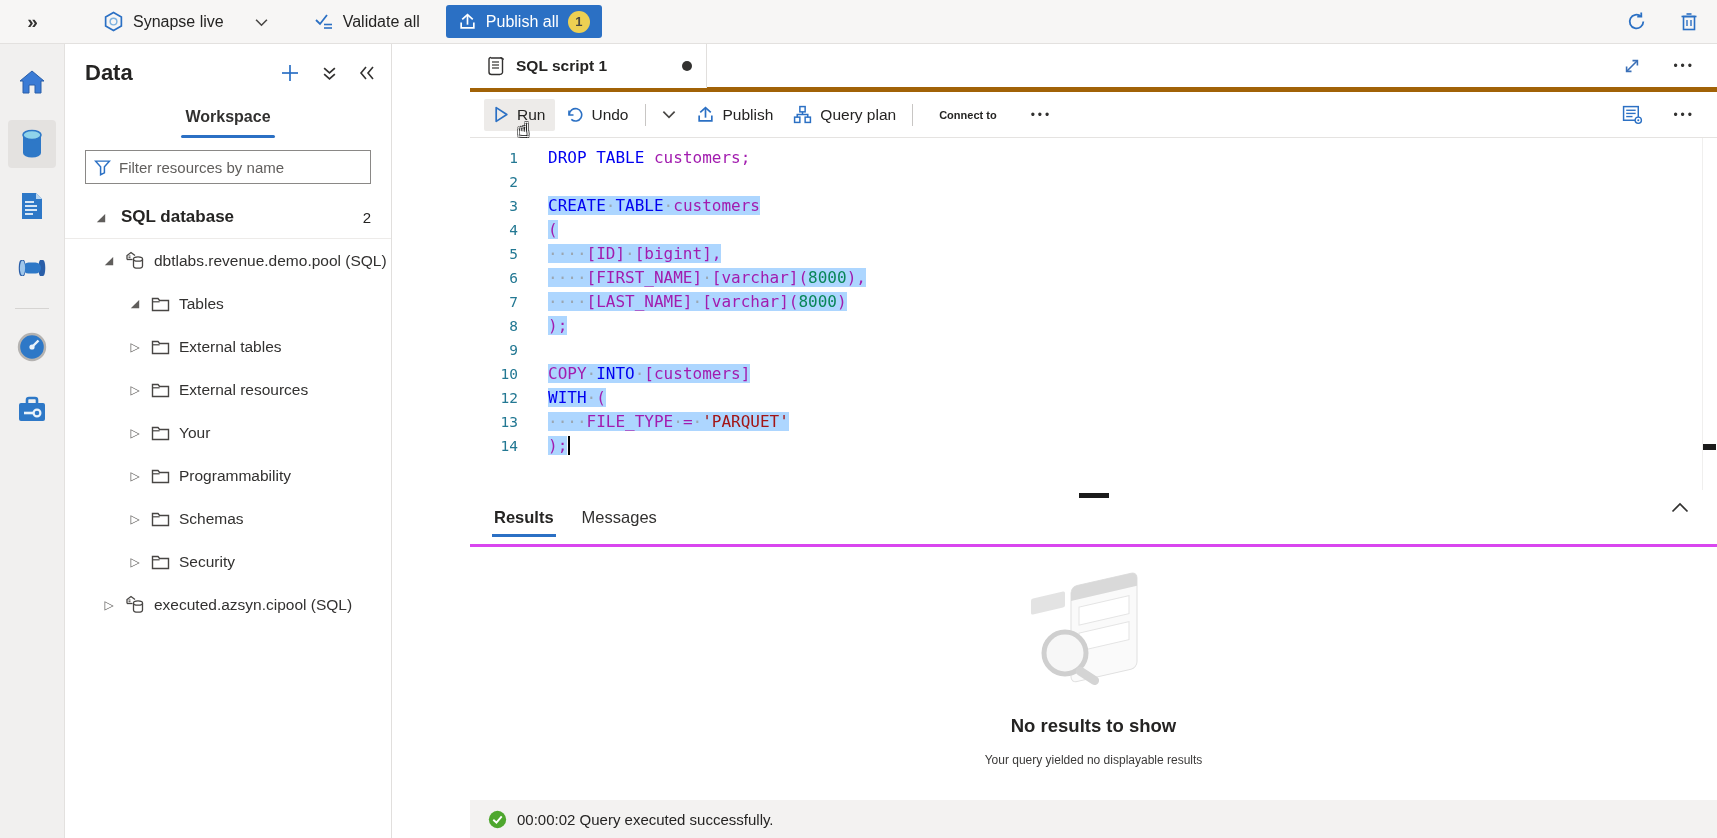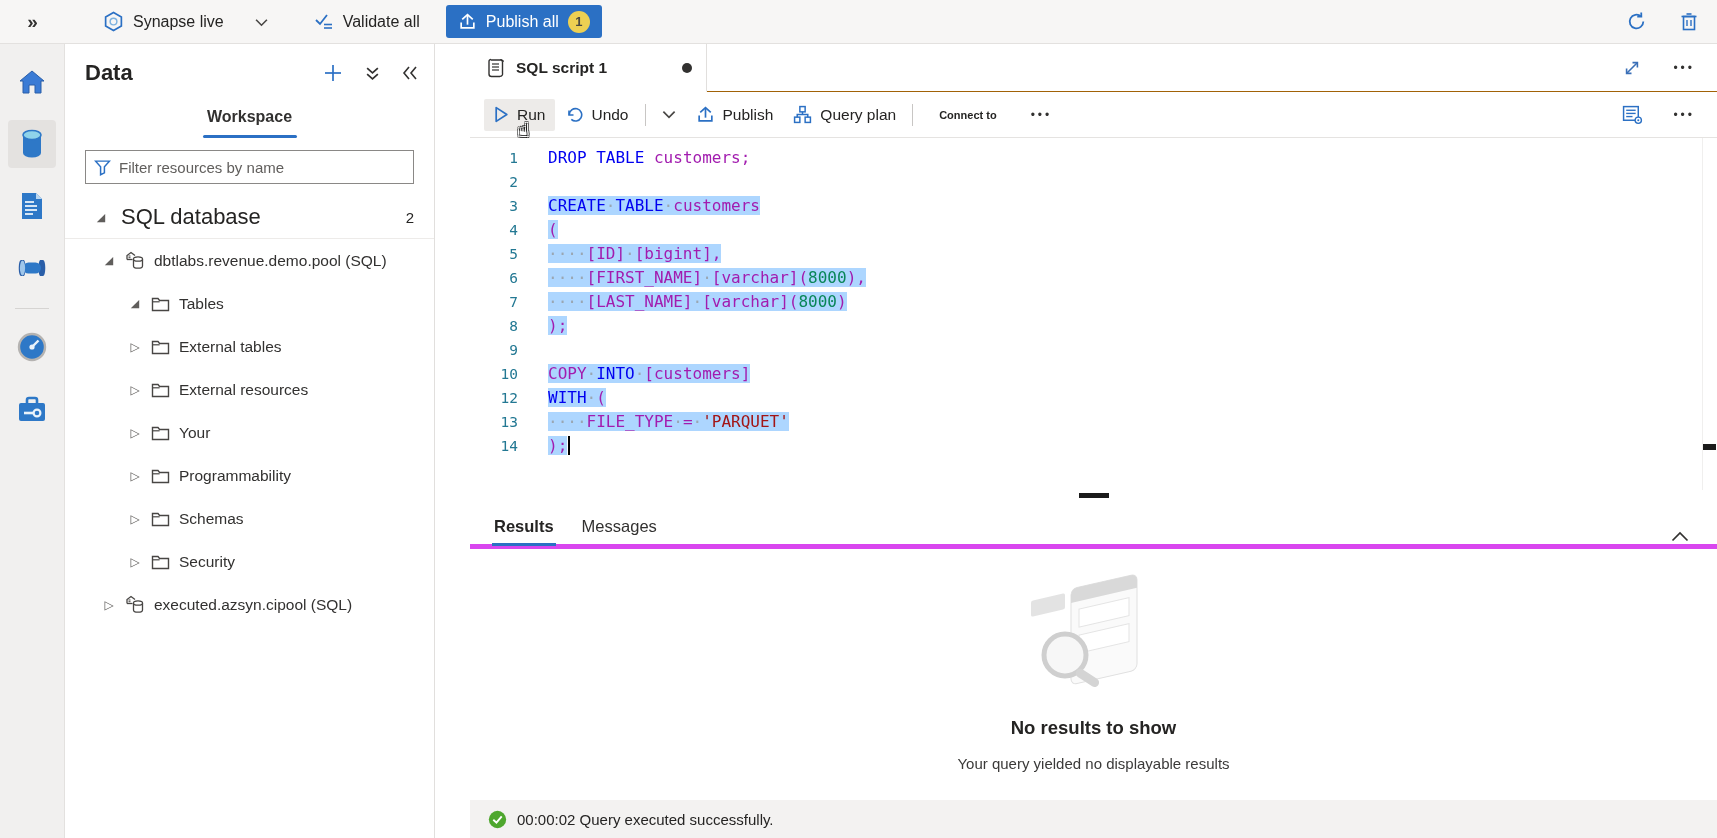--- a/index.html
+++ b/index.html
@@ -24,48 +24,48 @@
 
   
   .rail { position:absolute; top:44px; left:0; bottom:0; width:65px; background:#f1f0ef;
     border-right:1px solid #e3e1df; display:flex; flex-direction:column; align-items:center; }
   .rail-item { width:48px; height:48px; margin-top:14px; display:flex; align-items:center; justify-content:center;
     border-radius:4px; cursor:pointer; }
   .rail-item.active { background:#e4e2e0; }
   .rail-sep { width:34px; border-top:1px solid #d6d4d2; margin-top:16px; }
 
   
-  .data-panel { position:absolute; top:44px; left:65px; width:370px; bottom:0; background:#fff;
+  .data-panel { position:absolute; top:44px; left:65px; width:327px; bottom:0; background:#fff;
     border-right:1px solid #e1dfdd; }
   .dp-head { display:flex; align-items:center; padding:16px 14px 6px 20px; }
   .dp-title { font-size:22px; font-weight:700; color:#252423; }
   .dp-head-icons { margin-left:auto; display:flex; align-items:center; gap:18px; }
   .dp-tabs { display:flex; height:42px; margin-top:4px;justify-content:flex-end; }
   .dp-tab { flex:1; display:flex; align-items:center; justify-content:center; font-size:16px; cursor:pointer;
     position:relative; color:#323130; }
   .dp-tab.active { font-weight:600; }
   .dp-tab.active::after { content:""; position:absolute; left:50%; transform:translateX(-50%);
     bottom:0; width:94px; height:3px; background:#2b70c4; border-radius:2px; }
   .dp-filter { margin:12px 20px 0 20px; height:34px; border:1px solid #8a8886; display:flex; align-items:center;
     padding:0 8px; gap:8px; background:#fff; }
   .dp-filter input { border:none; outline:none; flex:1; font-size:15px; font-family:inherit; color:#252423; }
   .dp-filter input::placeholder { color:#605e5c; }
   .tree { margin-top:14px; }
   .tree-root-row { display:flex; align-items:center; height:38px; padding:0 20px 0 28px; cursor:pointer; }
-  .tree-root-label { font-size:22px; font-weight:400; margin-left:12px; }
+  .tree-root-label { font-size:17px; font-weight:700; margin-left:12px; }
   .tree-root-count { margin-left:auto; font-size:15px; color:#252423; }
   .tree-sep { border-top:1px solid #edebe9; margin-top:2px; }
   .tree-row { display:flex; align-items:center; height:43px; cursor:pointer; font-size:15.5px; color:#323130; }
   .tw { width:16px; text-align:center; color:#605e5c; font-size:11px; flex:none; }
   .tree-ic { margin:0 9px 0 8px; display:flex; flex:none; }
 
   
   .main { position:absolute; top:44px; left:470px; right:0; bottom:0; display:flex; flex-direction:column; background:#fff; }
 
-  .doc-tabbar { height:48px; display:flex; align-items:stretch; border-bottom:1px solid #a16207; background:#fff; }
+  .doc-tabbar { height:48px; display:flex; align-items:stretch; border-bottom:5px solid #a16207; background:#fff; }
   .doc-tab { width:237px; display:flex; align-items:center; gap:10px; padding:0 14px 0 16px;
     border-right:1px solid #e1dfdd; background:#fff; margin-bottom:-1px; border-bottom:1px solid #fff; cursor:pointer; }
   .doc-tab-title { font-size:15.5px; font-weight:600; }
   .dirty-dot { margin-left:auto; width:10px; height:10px; border-radius:50%; background:#323130; }
   .tabbar-right { margin-left:auto; display:flex; align-items:center; gap:26px; padding-right:18px; }
 
   .toolbar { height:46px; display:flex; align-items:center; border-bottom:1px solid #e5e3e1; padding-left:14px; position:relative; }
   .tb-btn { display:flex; align-items:center; gap:8px; font-size:15.5px; color:#252423; background:none; border:none;
     cursor:pointer; padding:7px 10px; font-family:inherit; border-radius:2px; }
   .tb-btn.hovered { background:#edebe9; }
@@ -93,30 +93,30 @@
   .str { color:#a31515; }
   .link { text-decoration:underline; }
   .ws { color:#9aa6b2; }
   .caret { display:inline-block; width:2px; height:19px; background:#000; vertical-align:text-bottom; margin-left:1px; }
   .ed-scrolltrack { position:absolute; top:0; right:14px; bottom:0; border-left:1px solid #f0efee; }
   .ovr-mark { position:absolute; right:1px; top:306px; width:13px; height:6px; background:#1b1b1b; }
 
   
   .sash { height:10px; position:relative; }
   .sash-handle { position:absolute; left:50%; top:3px; transform:translateX(-50%); width:30px; height:5px; background:#1b1b1b; cursor:ns-resize; }
-  .res-tabs { height:44px; display:flex; align-items:flex-end; padding-left:10px; }
+  .res-tabs { height:44px; display:flex; align-items:flex-start; padding-left:10px; }
   .res-tab { font-size:16.5px; padding:8px 14px; position:relative; cursor:pointer; color:#323130; }
   .res-tab.active { font-weight:600; color:#252423; }
   .res-tab.active::after { content:""; position:absolute; left:12px; right:12px; bottom:-2px; height:3px; background:#2b70c4; }
   .res-collapse { margin-left:auto; margin-right:26px; }
-  .res-body { flex:1; border-top:5px solid #d946ef; display:flex; flex-direction:column; align-items:center;
+  .res-body { flex:1; border-top:3px solid #d946ef; display:flex; flex-direction:column; align-items:center;
     justify-content:flex-start; background:#fff; }
   .empty-illu { margin-top:22px; }
   .empty-title { font-size:18.5px; font-weight:700; color:#252423; margin-top:14px; }
-  .empty-sub { font-size:15px; color:#3b3a39; margin-top:16px; }
+  .empty-sub { font-size:12px; color:#3b3a39; margin-top:16px; }
 
   .statusbar { height:38px; background:#f3f2f1; display:flex; align-items:center; gap:10px; padding-left:18px; }
   .status-msg { font-size:15px; color:#252423; }
 </style>
 </head>
 <body>
 
 <div class="app">
 
   <header class="topbar">

